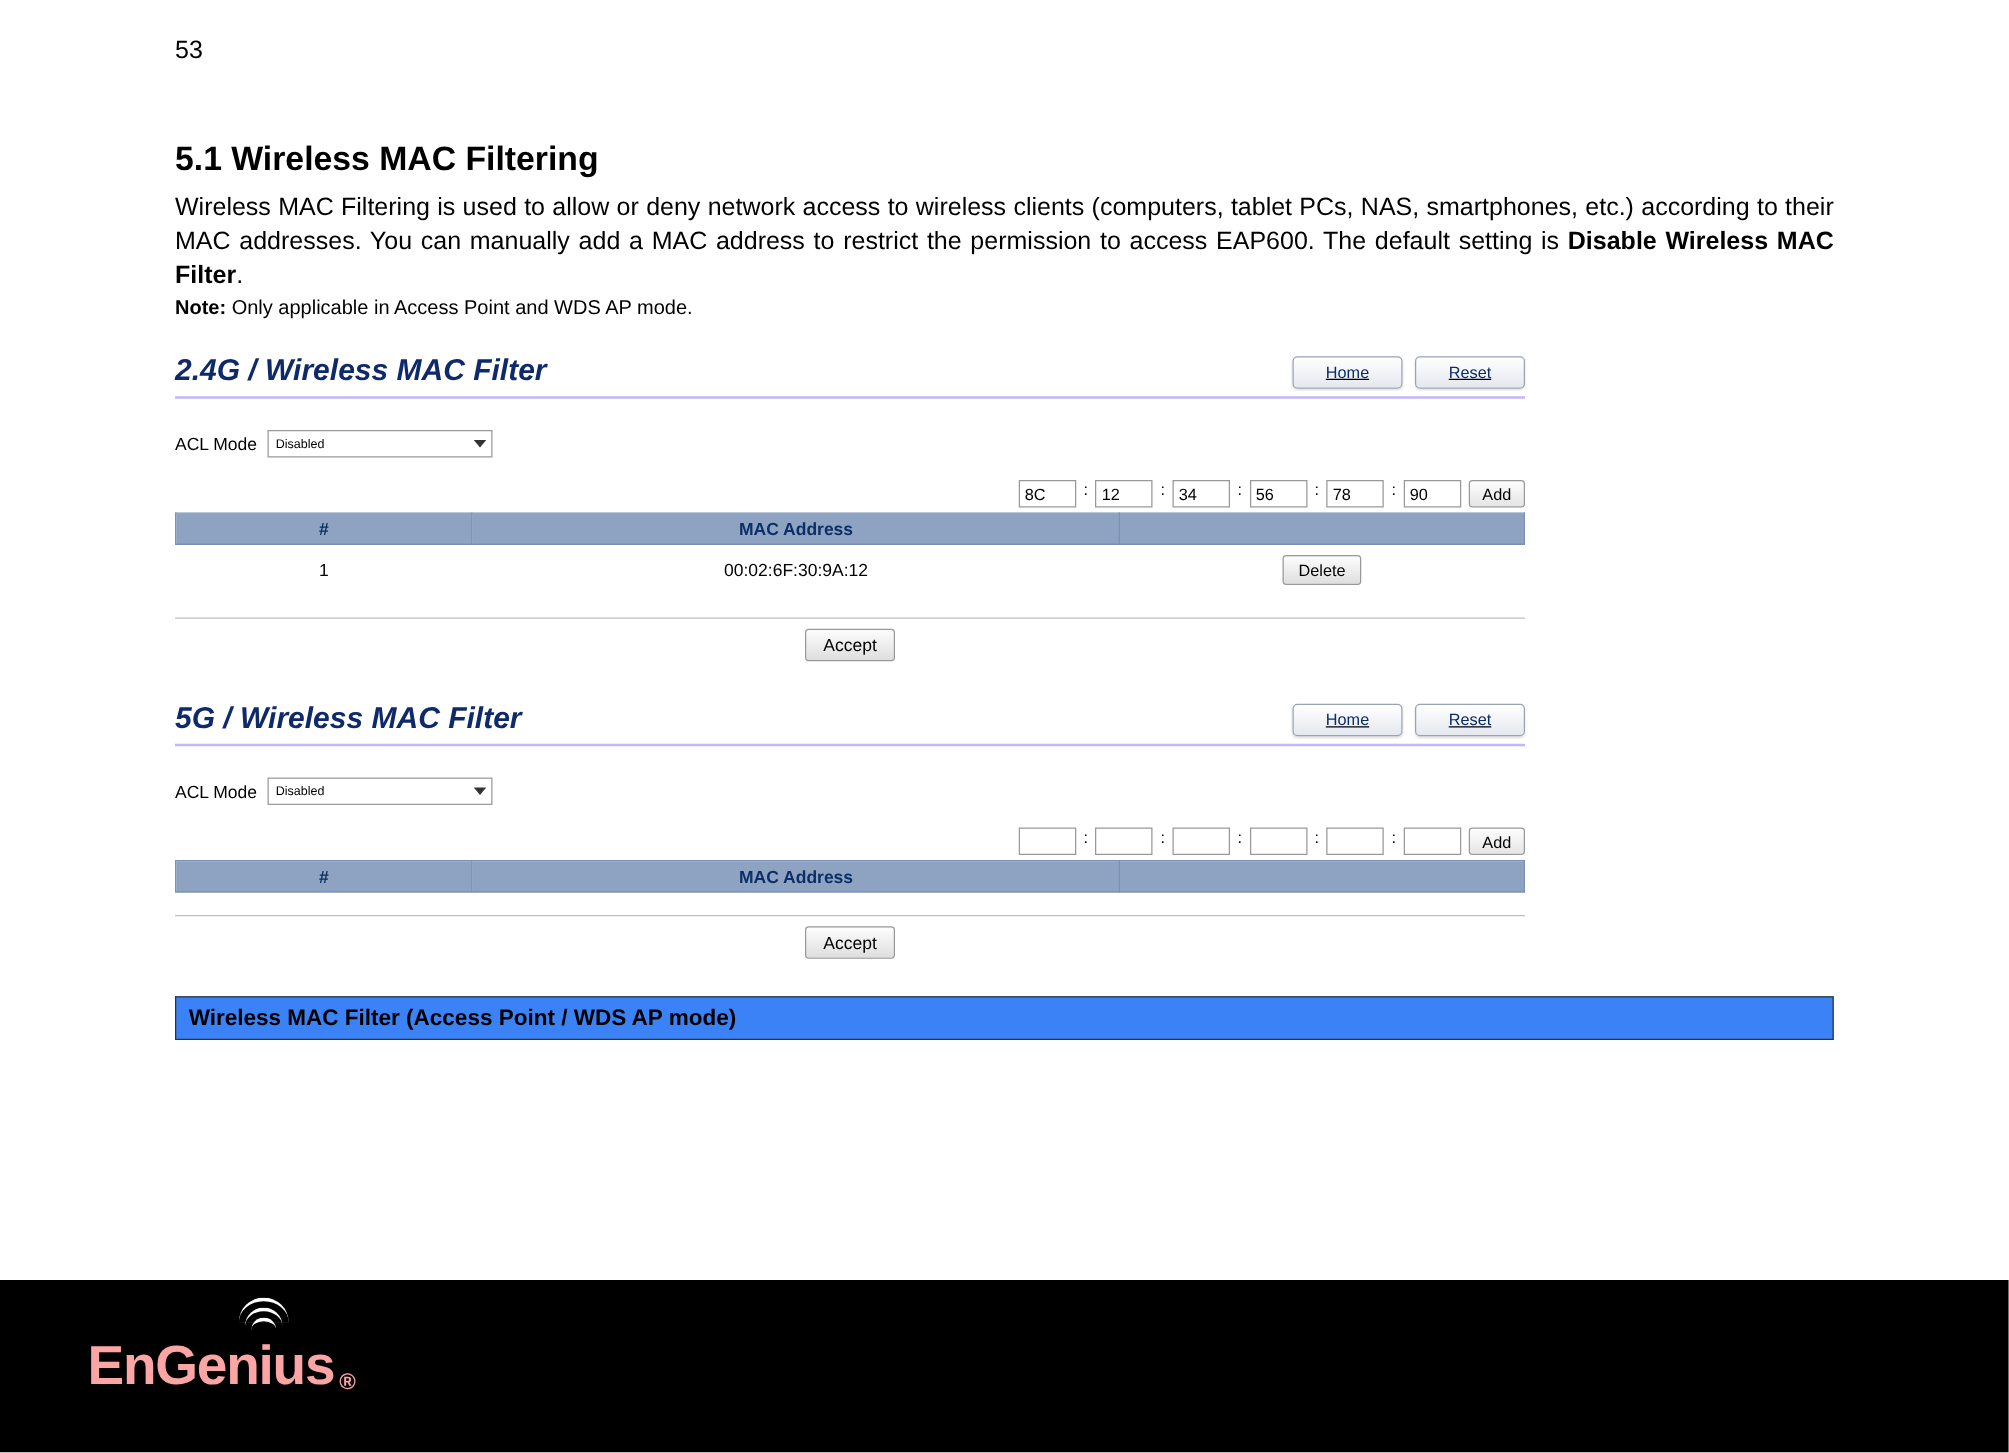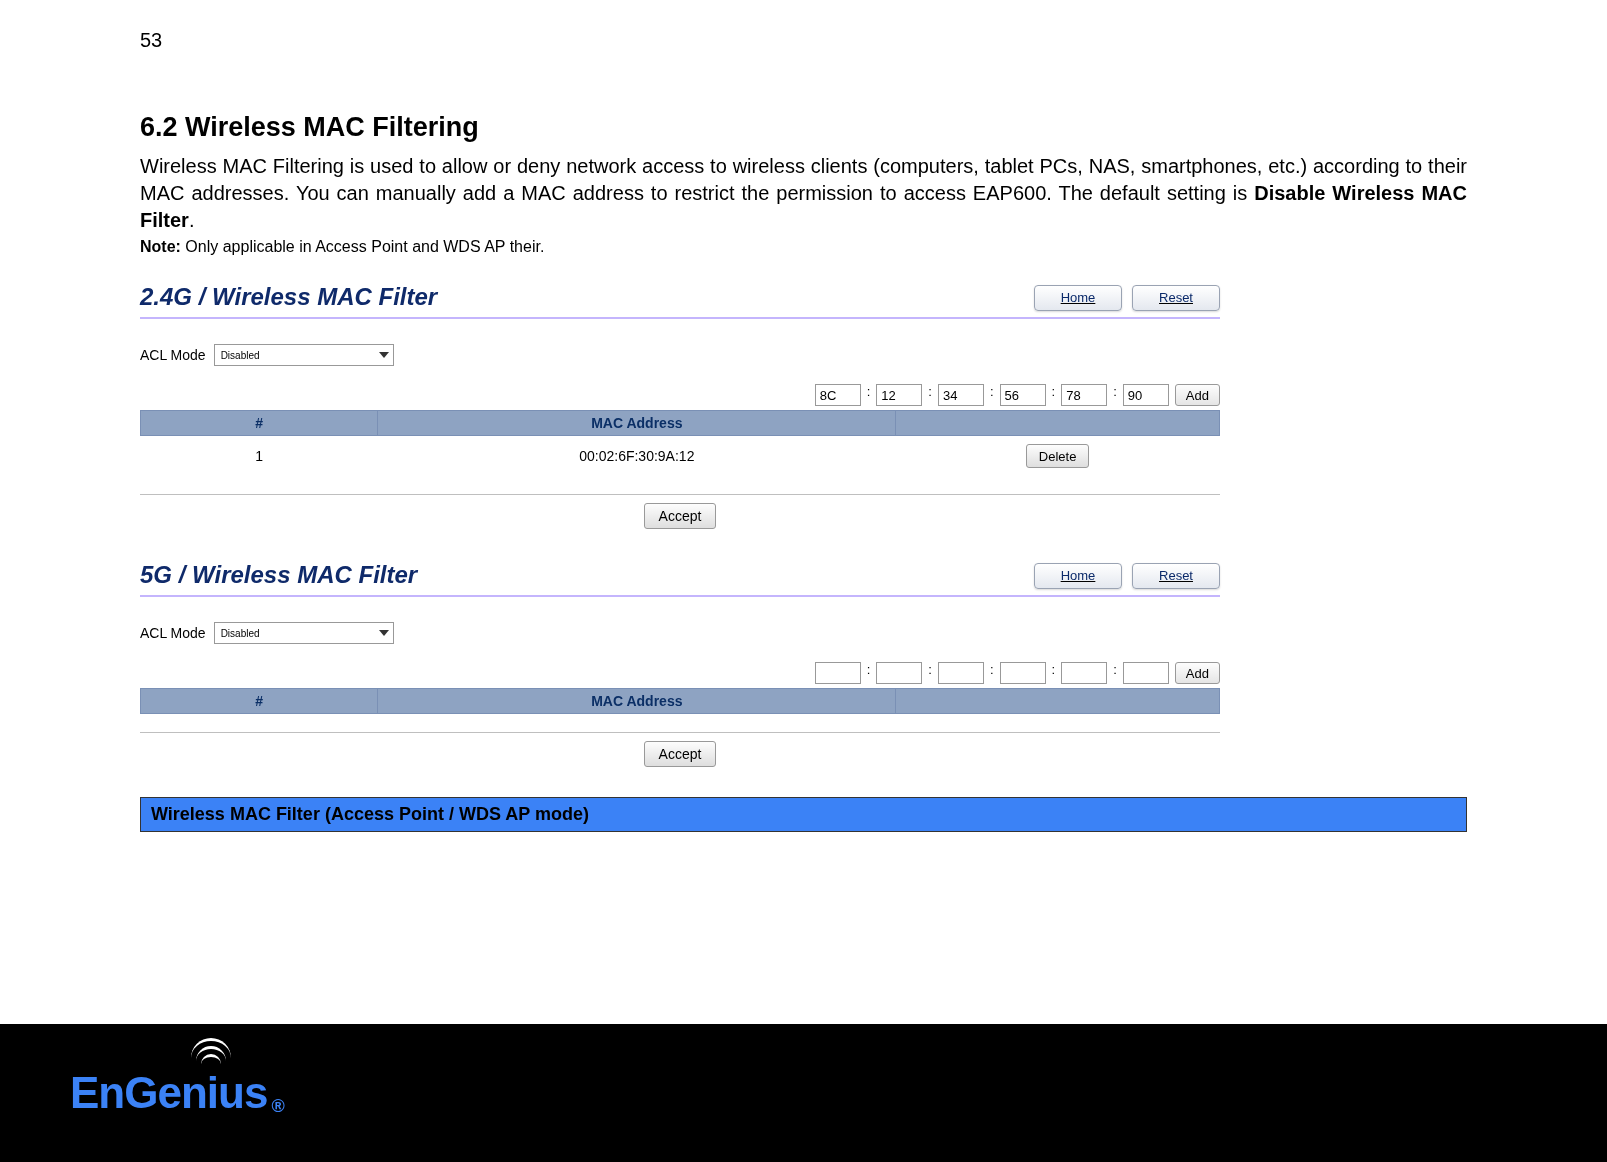--- a/index.html
+++ b/index.html
@@ -45,21 +45,21 @@
   .col-act { width:30%; }
   .delete-btn { height:24px; padding:0 12px; border:1px solid #999; background:linear-gradient(#fdfdfd,#dedede); border-radius:3px; font-size:13px; cursor:pointer;}
 
   .divider { border:none; border-top:1px solid #bfbfbf; margin:18px 0 8px 0;}
   .accept-row { text-align:center; margin-bottom:30px;}
   .accept-btn { height:26px; padding:0 14px; border:1px solid #999; background:linear-gradient(#fdfdfd,#dedede); border-radius:3px; font-size:14px; cursor:pointer;text-align:center;}
 
   .caption-box { border:1px solid #333; background:#3b82f6; padding:6px 10px; font-size:18px; font-weight:bold; }
 
   .footer-bar { position:absolute; left:0; bottom:0; width:100%; height:138px; background:#000; display:flex; align-items:center; padding-left:70px;}
-  .logo { display:flex; align-items:baseline; color:#3b82f6; font-family:"Arial Black", Arial, sans-serif; font-size:44px; font-weight:900; letter-spacing:-1px;}
+  .logo { display:flex; align-items:baseline; color:#fca5a5; font-family:"Arial Black", Arial, sans-serif; font-size:44px; font-weight:900; letter-spacing:-1px;}
   .logo .dot-i { position:relative; display:inline-block;}
   .logo .i-letter { }
   .logo .wifi-arc {
     position:absolute; left:-6px; top:-28px;
   }
   .logo .wifi-arc span {
     display:block; position:absolute; border:3px solid #fff; border-bottom:none; border-left:none; border-right:none; border-radius:50% 50% 0 0 / 100% 100% 0 0;
   }
   .arc1 { width:20px; height:10px; left:0; top:14px;}
   .arc2 { width:30px; height:15px; left:-5px; top:6px;}
@@ -67,28 +67,28 @@
   .logo sup { font-size:18px; vertical-align: top; position:relative; top:4px; left:4px;}
 </style>
 </head>
 <body>
 
 <div class="page">
   <div class="content">
 
     <div class="page-number">53</div>
 
-    <div class="section-heading">6.2   Wireless MAC Filtering</div>
+    <div class="section-heading">5.1   Wireless MAC Filtering</div>
 
     <p class="body-text">
       <span>Wireless MAC Filtering is used to allow or deny network access to wireless clients (computers, tablet PCs, NAS, smartphones, etc.) according to their MAC addresses. You can manually add a MAC address to restrict the permission to access EAP600. The default setting is </span><span class="bold-inline">Disable Wireless MAC Filter</span><span>.</span>
     </p>
 
     <p class="note-text">
-      <span class="label">Note:</span><span> Only applicable in Access Point and WDS AP their.</span>
+      <span class="label">Note:</span><span> Only applicable in Access Point and WDS AP mode.</span>
     </p>
 
     <div class="router-panel">
       <div class="panel-header">
         <div class="panel-title">2.4G / Wireless MAC Filter</div>
         <div class="btn-group">
           <div class="pill-btn">Home</div>
           <div class="pill-btn">Reset</div>
         </div>
       </div>

